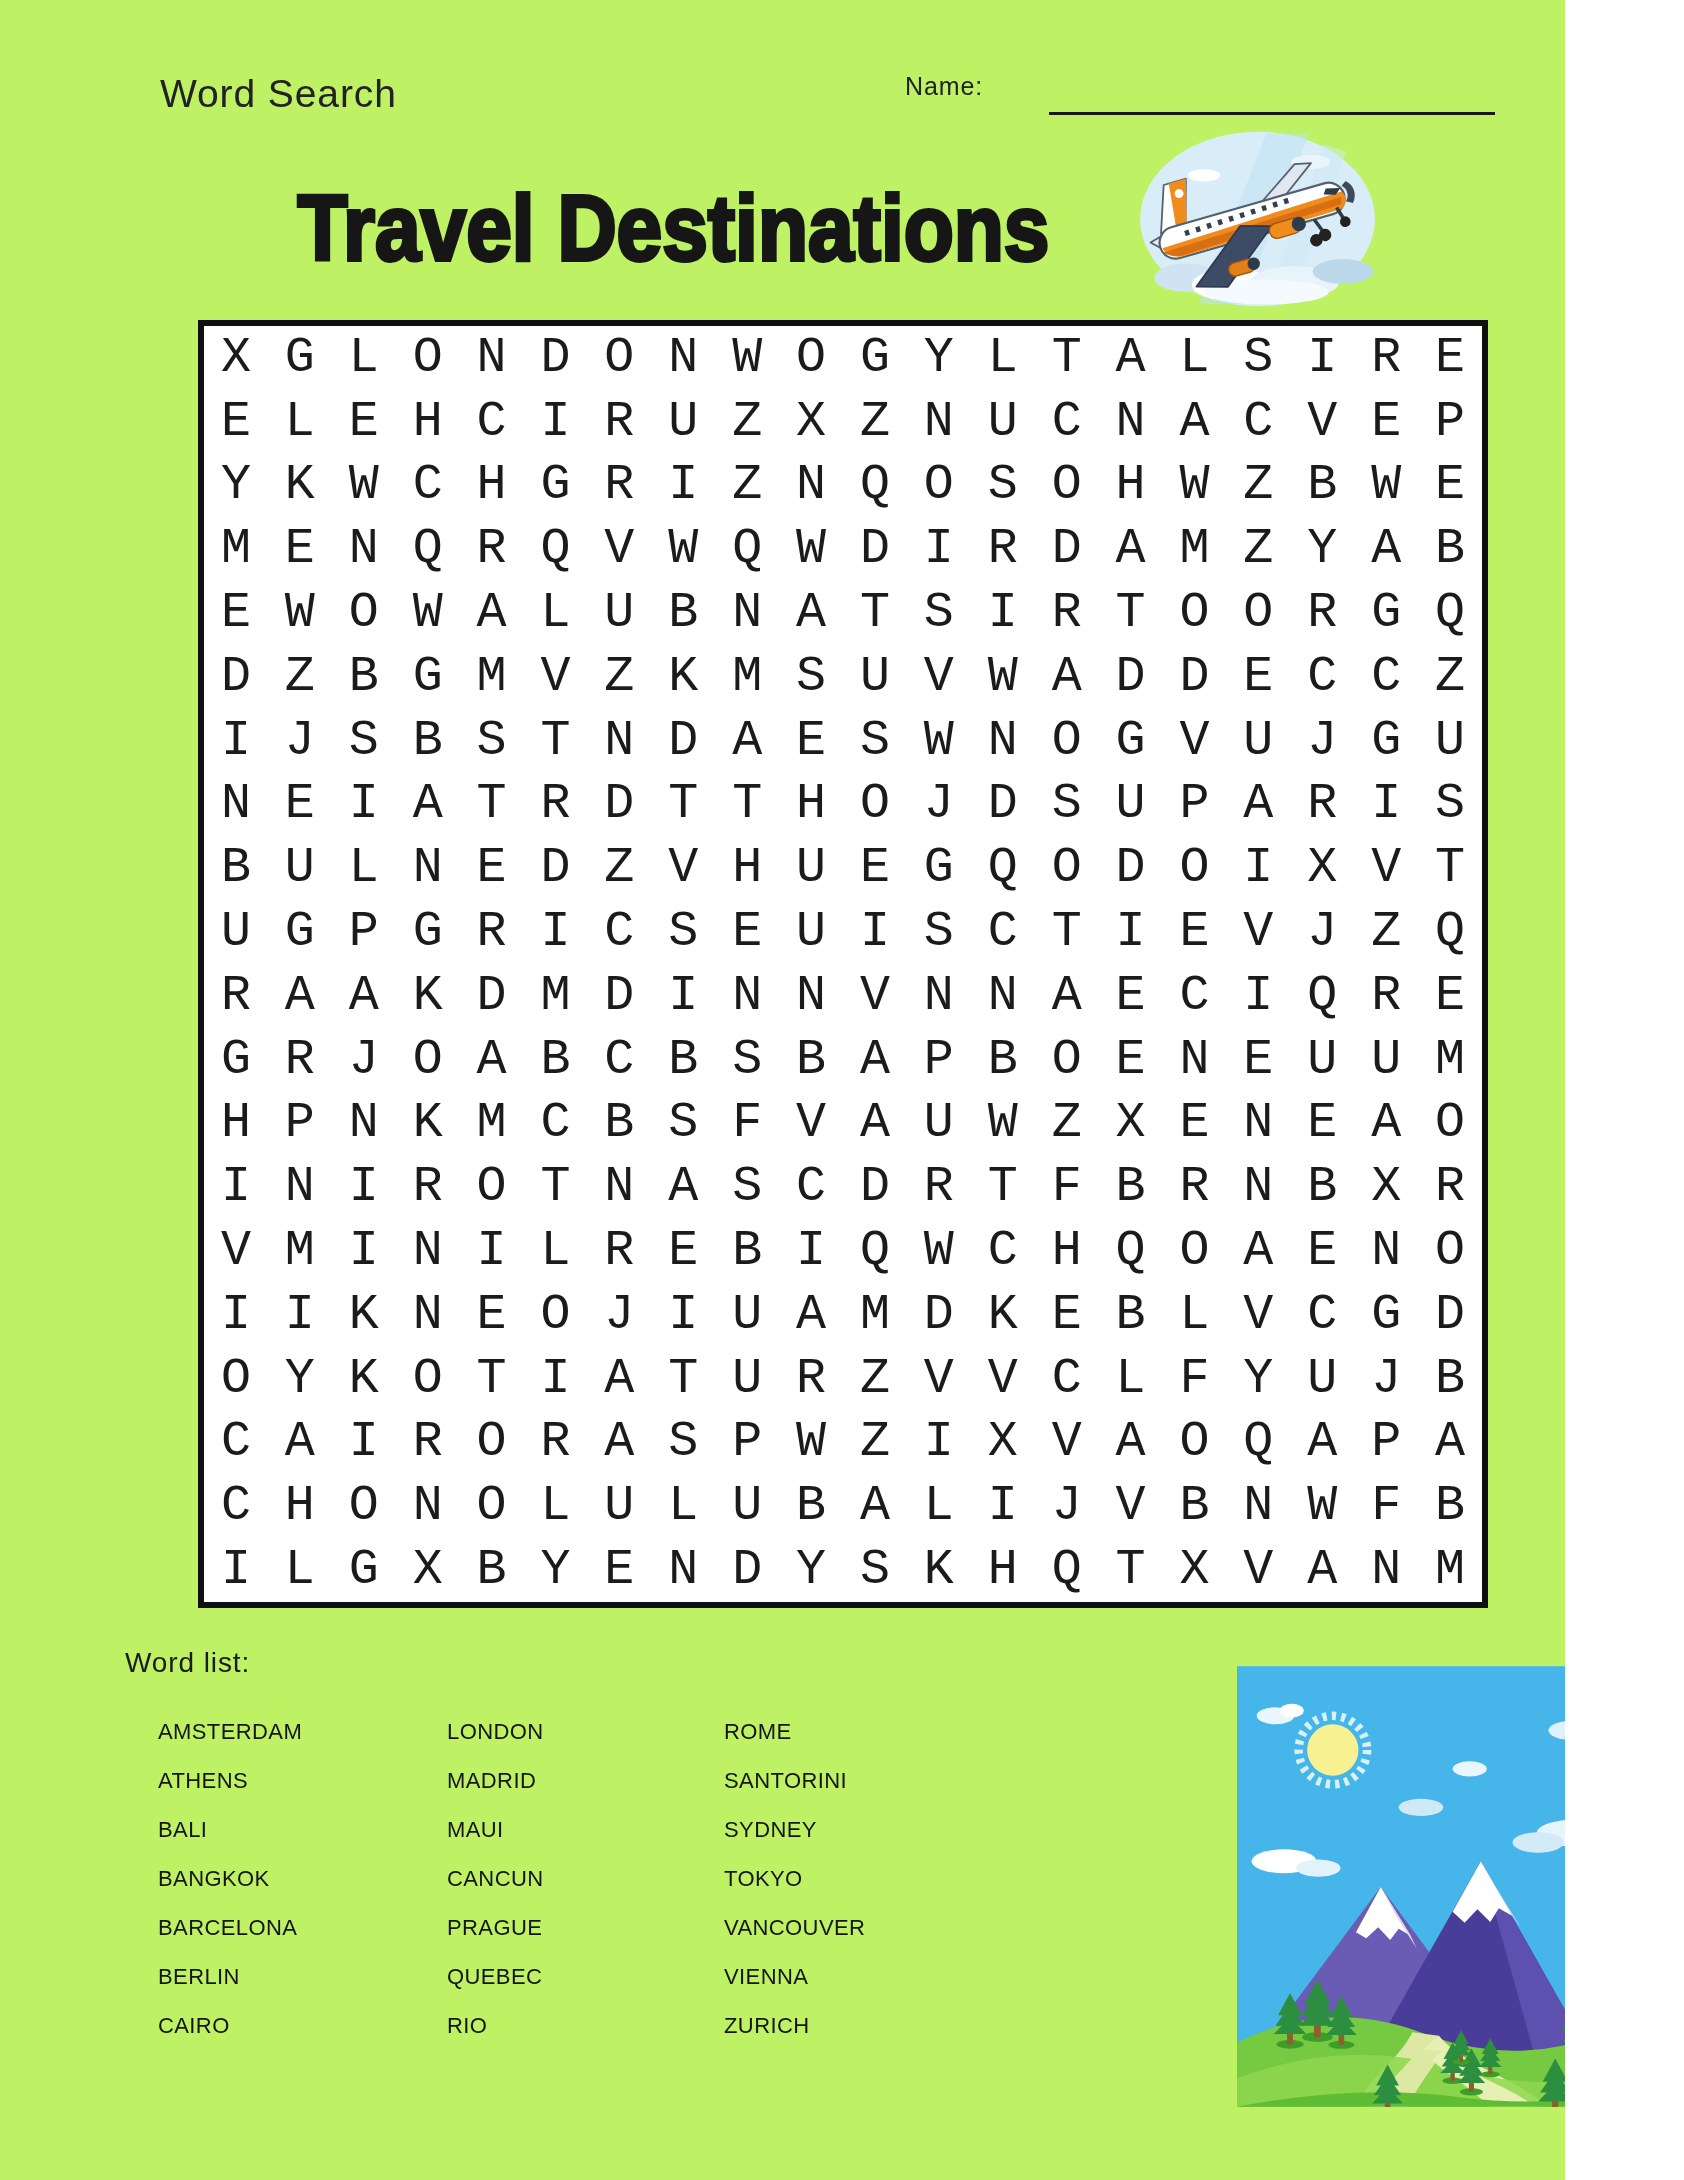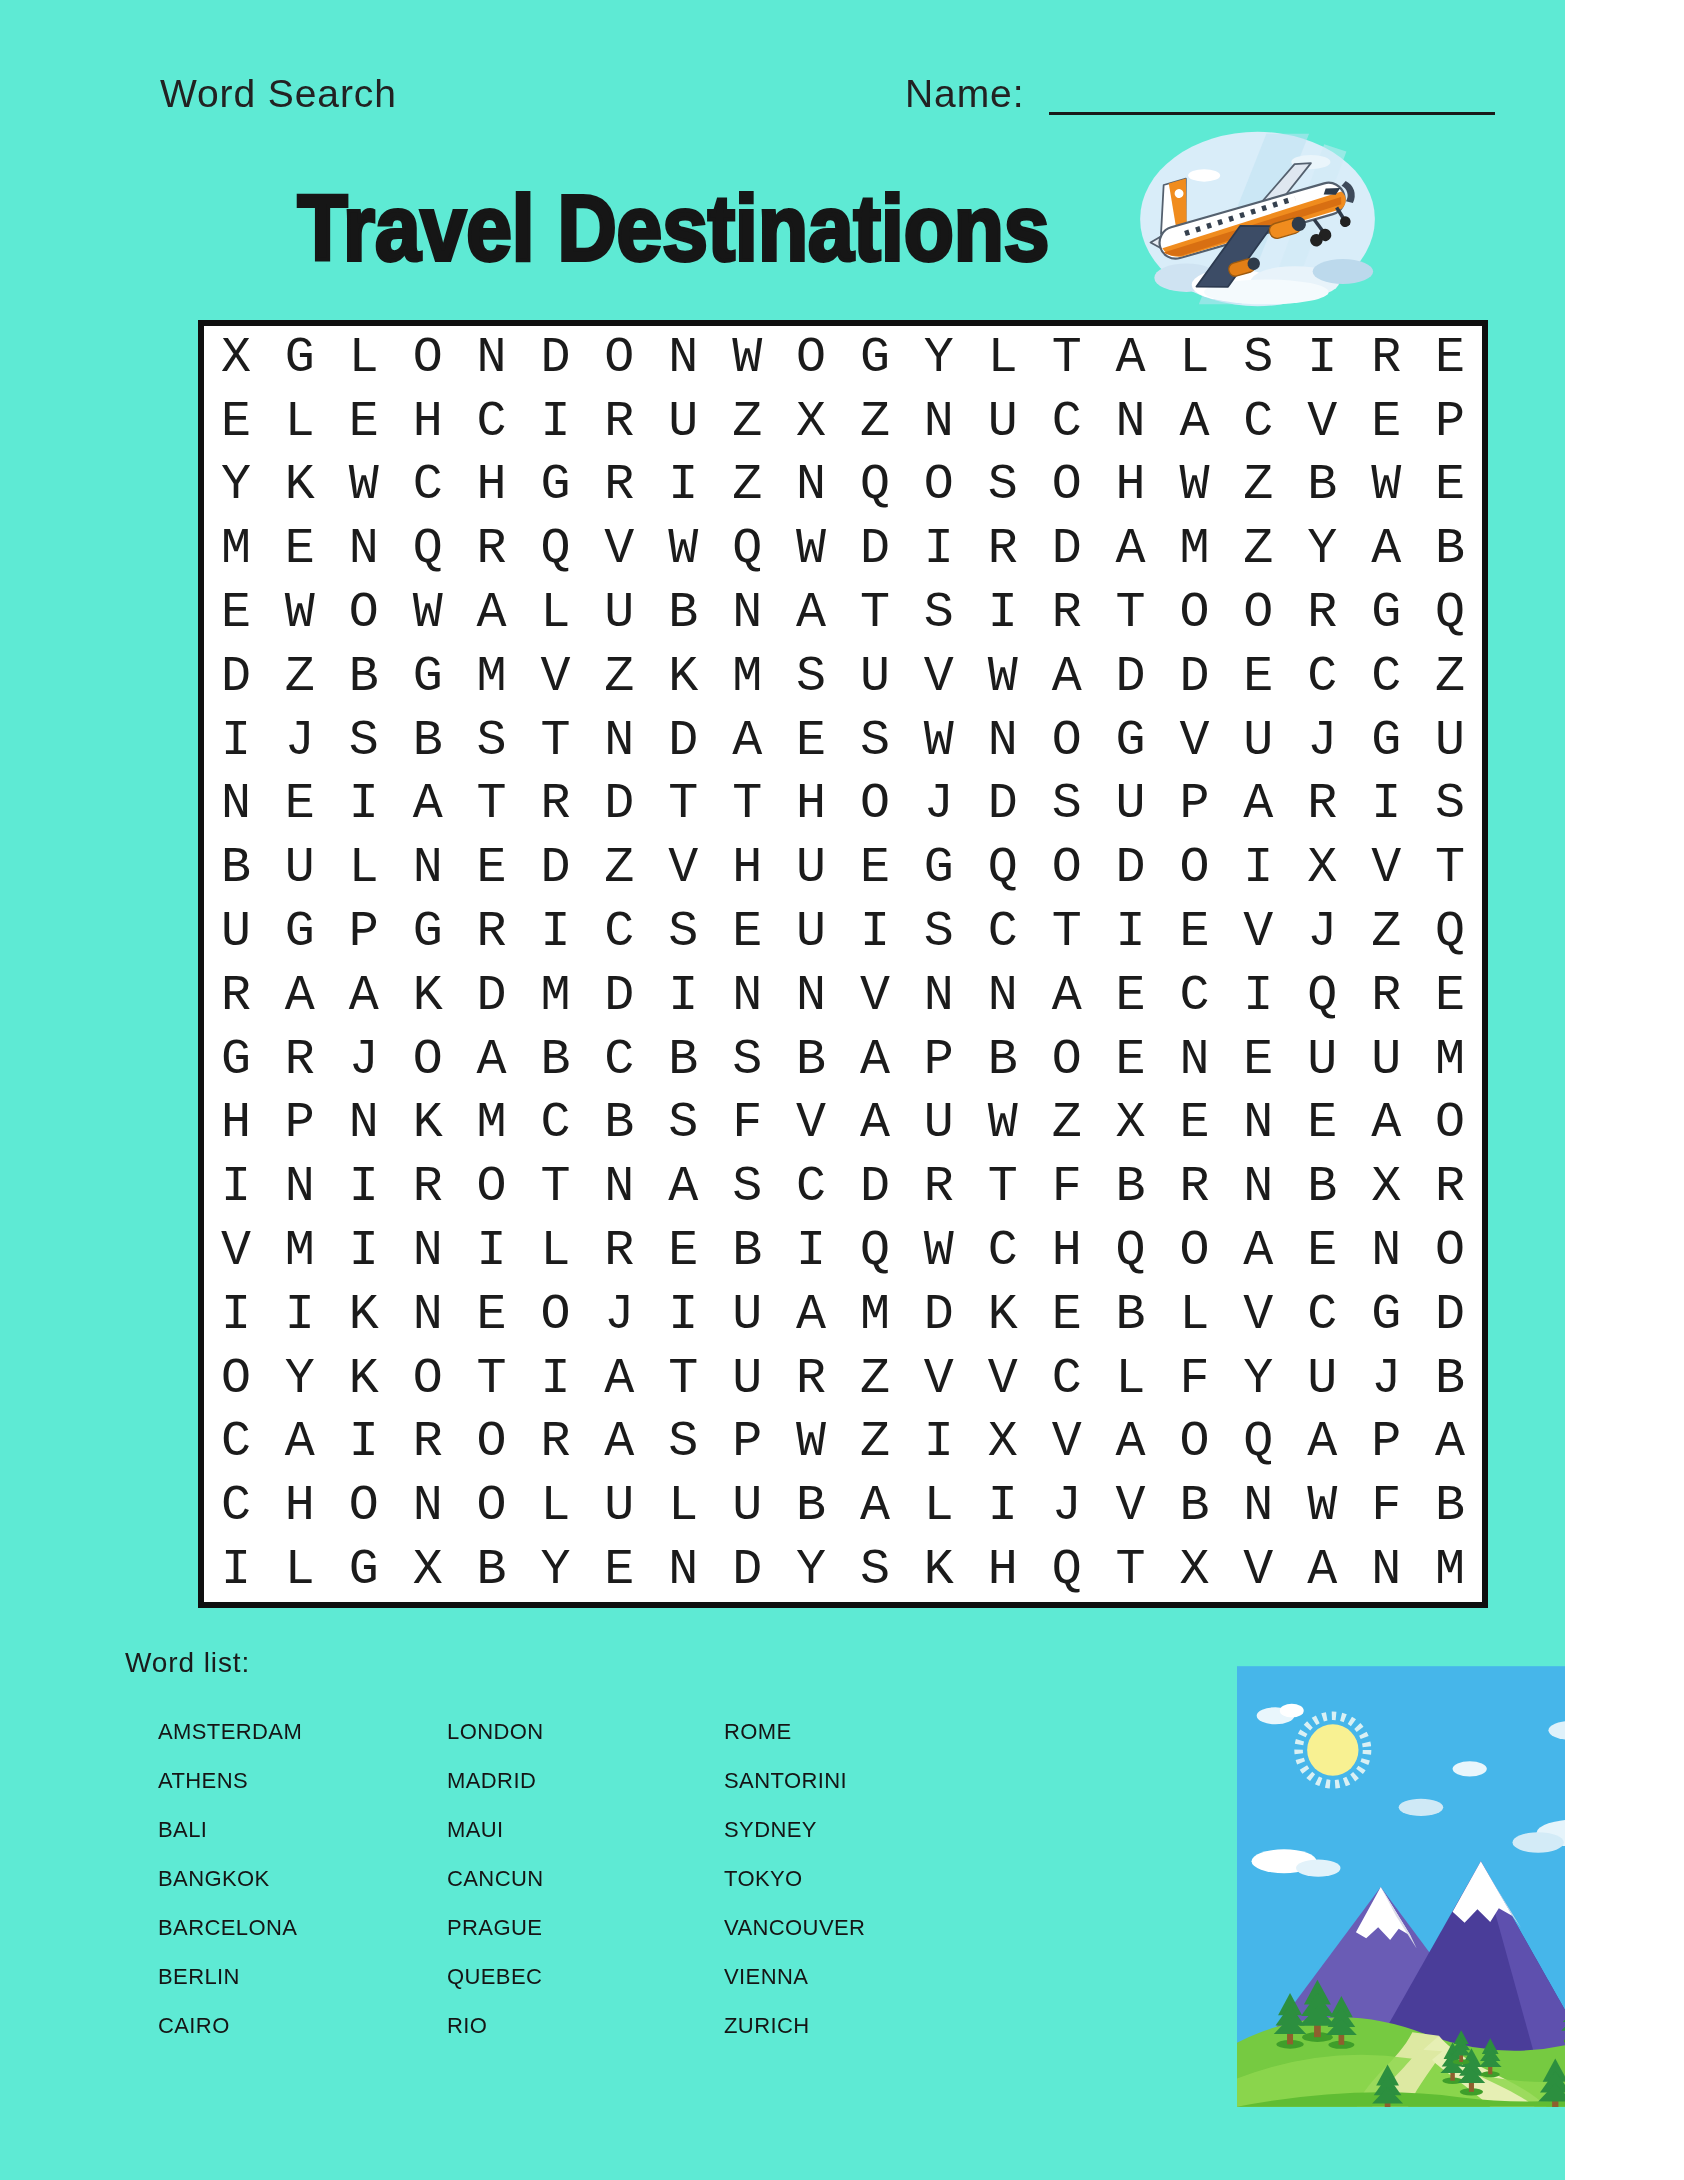--- a/index.html
+++ b/index.html
@@ -1,31 +1,31 @@
 <!DOCTYPE html>
 <html style="font-size:13.6px"><head>
 <meta charset="utf-8">
 <style>
   html,body{margin:0;padding:0;background:#ffffff;}
   .page{
     position:relative;
     width:1565px;height:2181px;
-    background:#5eead4;
+    background:#bef264;
     font-family:"Liberation Sans", sans-serif;
     color:#1b1b1b;
     overflow:hidden;
   }
   
   .ws-label{
     position:absolute;left:160px;top:72px;
     font-size:39px;font-weight:400;letter-spacing:0.9px;color:#222;
   }
   .name-label{
     position:absolute;left:905px;top:72px;
-    font-size:39px;font-weight:400;letter-spacing:0.9px;color:#222;
+    font-size:25px;font-weight:400;letter-spacing:0.9px;color:#222;
   }
   .name-line{
     position:absolute;left:1049px;top:75px;width:446px;height:37px;
     border-bottom:3.4px solid #1a1a1a;
   }
   
   .title{
     position:absolute;left:273px;top:169px;width:801px;height:119px;
     display:flex;align-items:center;justify-content:center;
     font-size:82px;font-weight:900;letter-spacing:0px;

